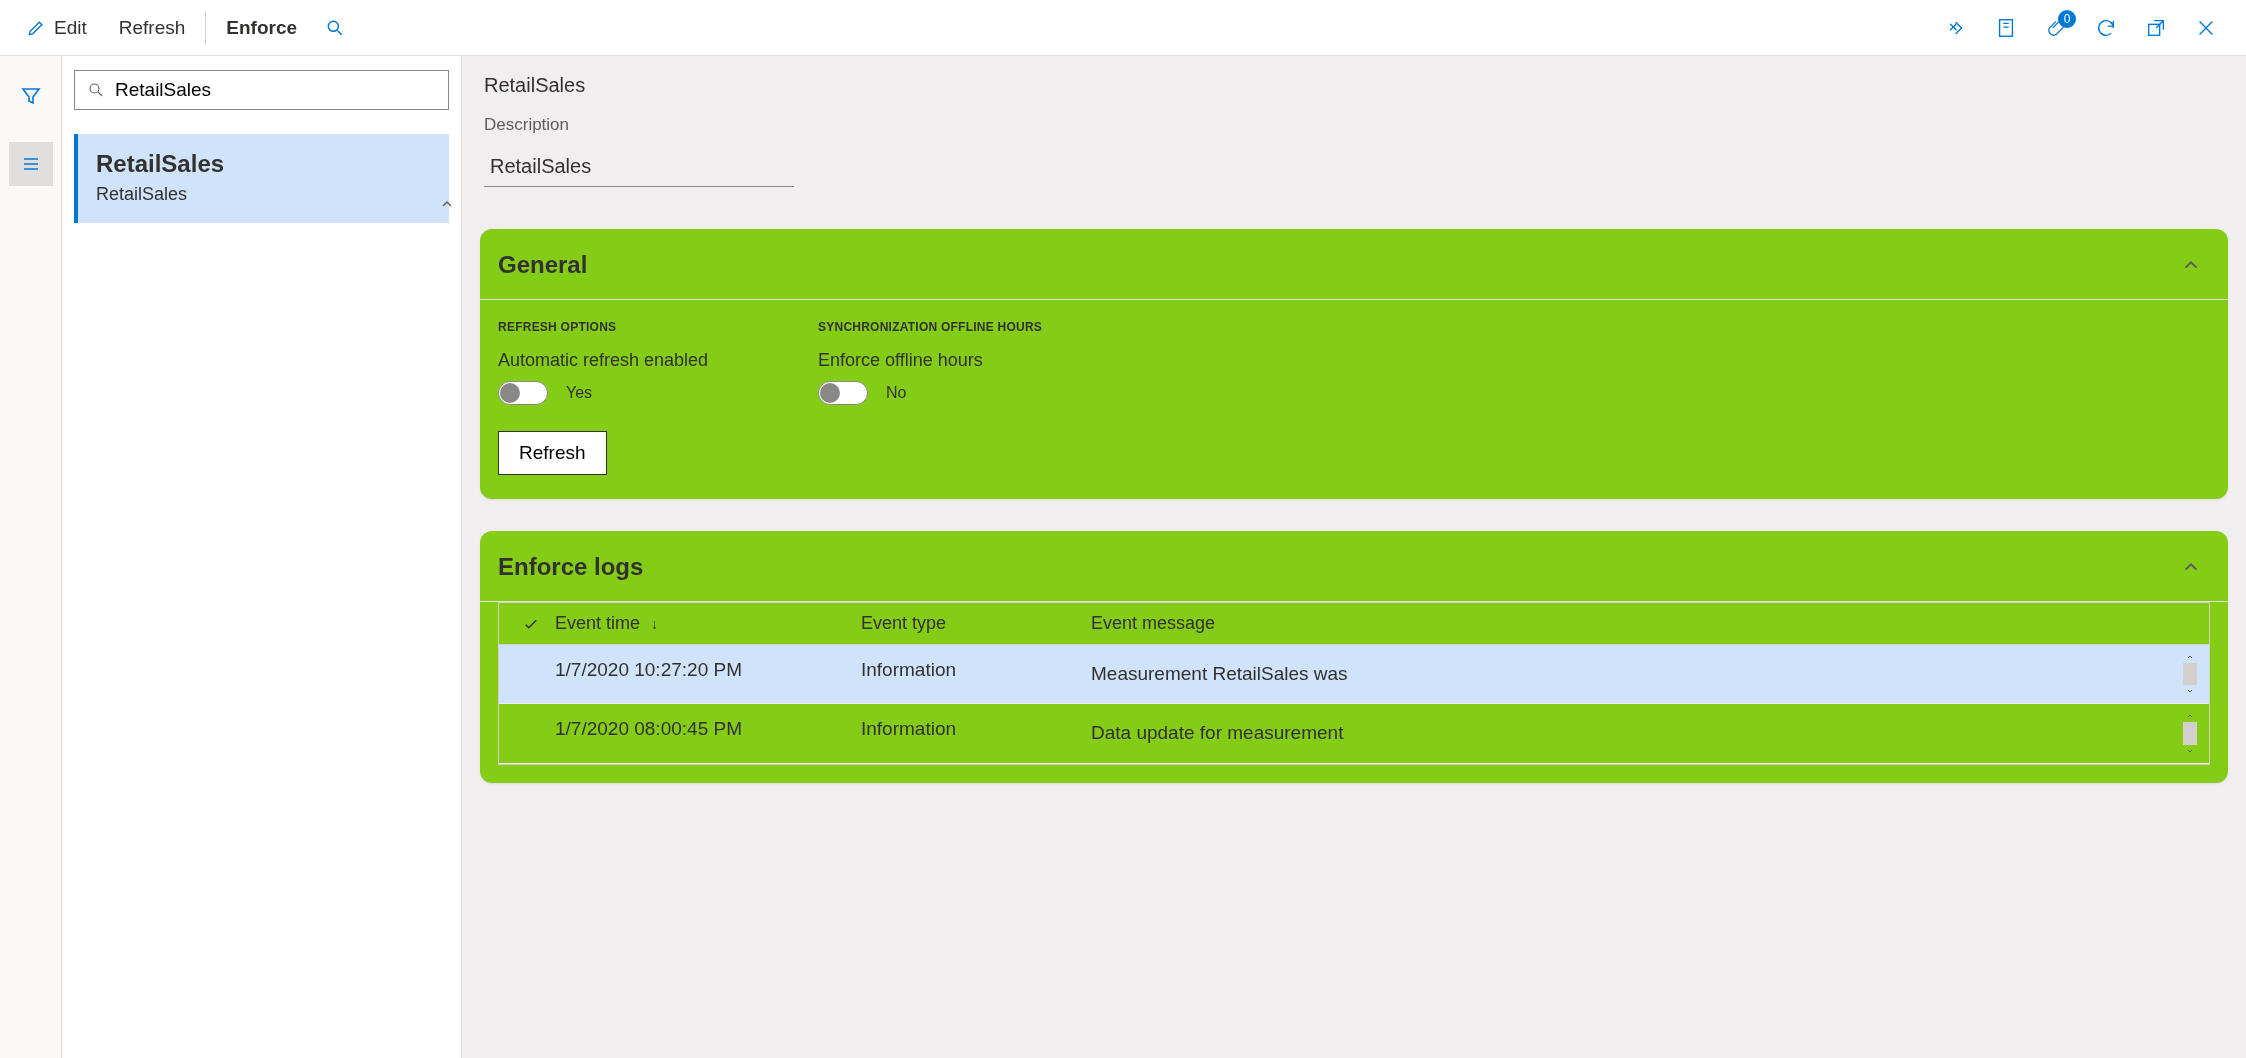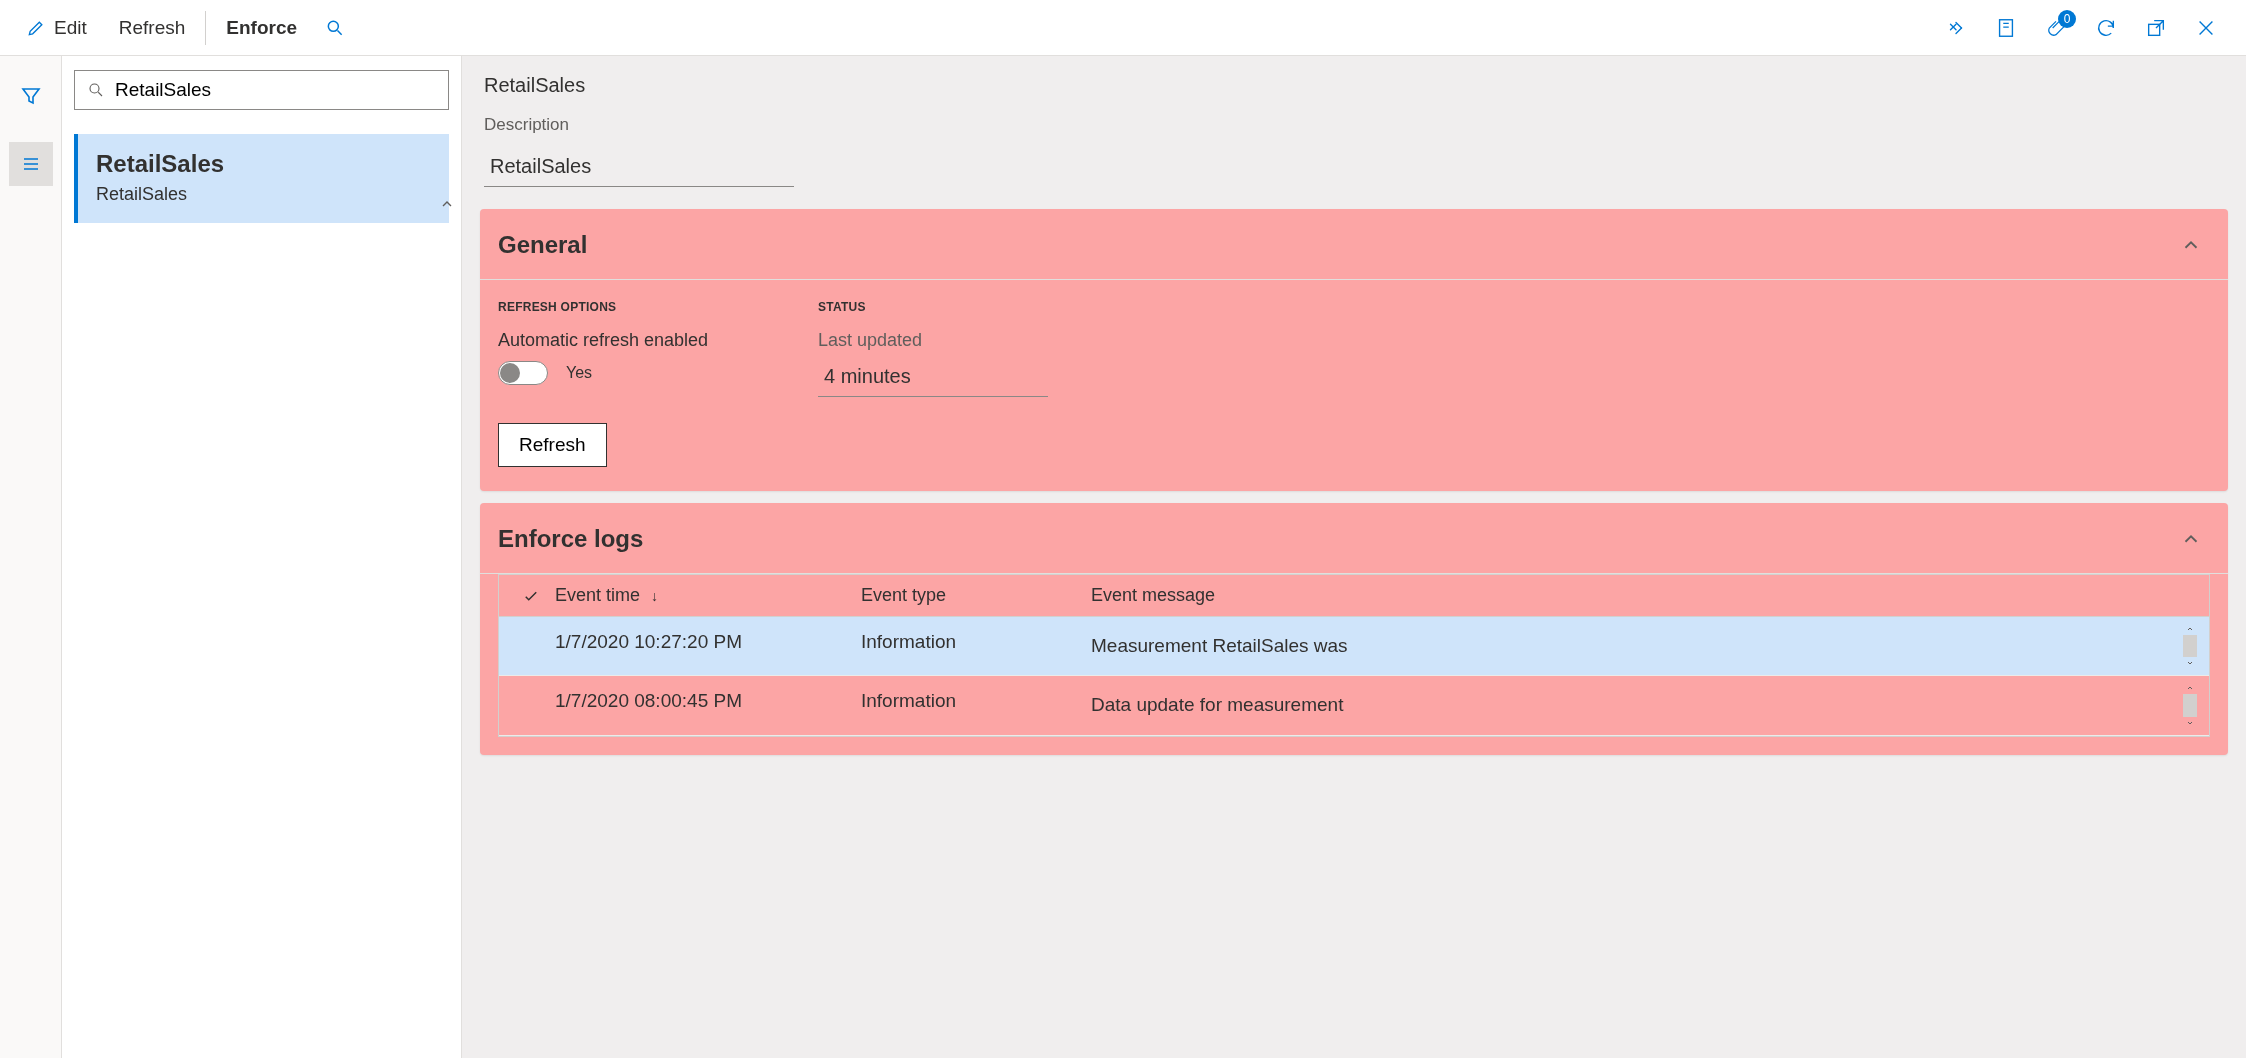--- a/index.html
+++ b/index.html
@@ -38,21 +38,21 @@
   .list-item .sub { font-size: 18px; color: #323130; margin-top: 6px; }
   .list-scroll-caret { position: absolute; top: 140px; right: 6px; width: 16px; height: 16px; display:flex; align-items:center; justify-content:center; color:#605e5c;}
 
   
   .details { flex: 1; overflow-y: auto; background: #f0eeee; padding: 18px 18px 18px 18px; }
   .details-header { padding: 0 0 10px 4px; }
   .details-title { font-size: 20px; color: #323130; margin-bottom: 18px; }
   .desc-label { font-size: 17px; color: #605e5c; margin-bottom: 14px; }
   .desc-field { width: 310px; border-bottom: 1px solid #8a8886; padding: 6px 4px 8px 6px; font-size: 20px; }
 
-  .card { background: #fca5a5; box-shadow: 0 1px 2px rgba(0,0,0,0.08); margin-top: 12px; border-radius: 4px; }
+  .card { background: #84cc16; box-shadow: 0 1px 2px rgba(0,0,0,0.08); margin-top: 32px; border-radius: 12px; }
   .card-head { display: flex; justify-content: space-between; align-items: center; padding: 22px 26px 20px 18px; border-bottom: 1px solid #e1dfdd; cursor: pointer; }
   .card-head h2 { font-size: 24px; font-weight: 600; }
   .card-body { padding: 20px 18px 24px 18px; }
 
   .gen-cols { display: flex; gap: 0; }
   .gen-col { flex: 0 0 320px; }
   .gen-col:nth-child(2){ flex-basis: 320px; }
   .gen-col:nth-child(3){ flex-basis: 300px; }
   .gen-h { font-size: 12px; font-weight: 700; letter-spacing: .02em; margin-bottom: 16px; }
   .gen-l { font-size: 18px; color: #323130; margin-bottom: 10px; }
@@ -202,23 +202,28 @@
               <div class="gen-h">REFRESH OPTIONS</div>
               <div class="gen-l">Automatic refresh enabled</div>
               <div class="toggle-row">
                 <div class="toggle">
                     <div class="knob"></div>
                   </div>
                 <span class="toggle-label">Yes</span>
               </div>
             </div>
             <div class="gen-col">
-              <div class="gen-h">STATUS</div>
-              <div class="gen-l muted">Last updated</div>
-              <div class="lastupd">4 minutes</div>
+              <div class="gen-h">SYNCHRONIZATION OFFLINE HOURS</div>
+              <div class="gen-l">Enforce offline hours</div>
+              <div class="toggle-row">
+                <div class="toggle">
+                    <div class="knob"></div>
+                  </div>
+                <span class="toggle-label">No</span>
+              </div>
             </div>
           </div>
           <button class="refresh-btn">Refresh</button>
         </div>
       </div>
 
       <div class="card">
         <div class="card-head">
           <h2>Enforce logs</h2>
           <svg class="chev" viewBox="0 0 24 24">

